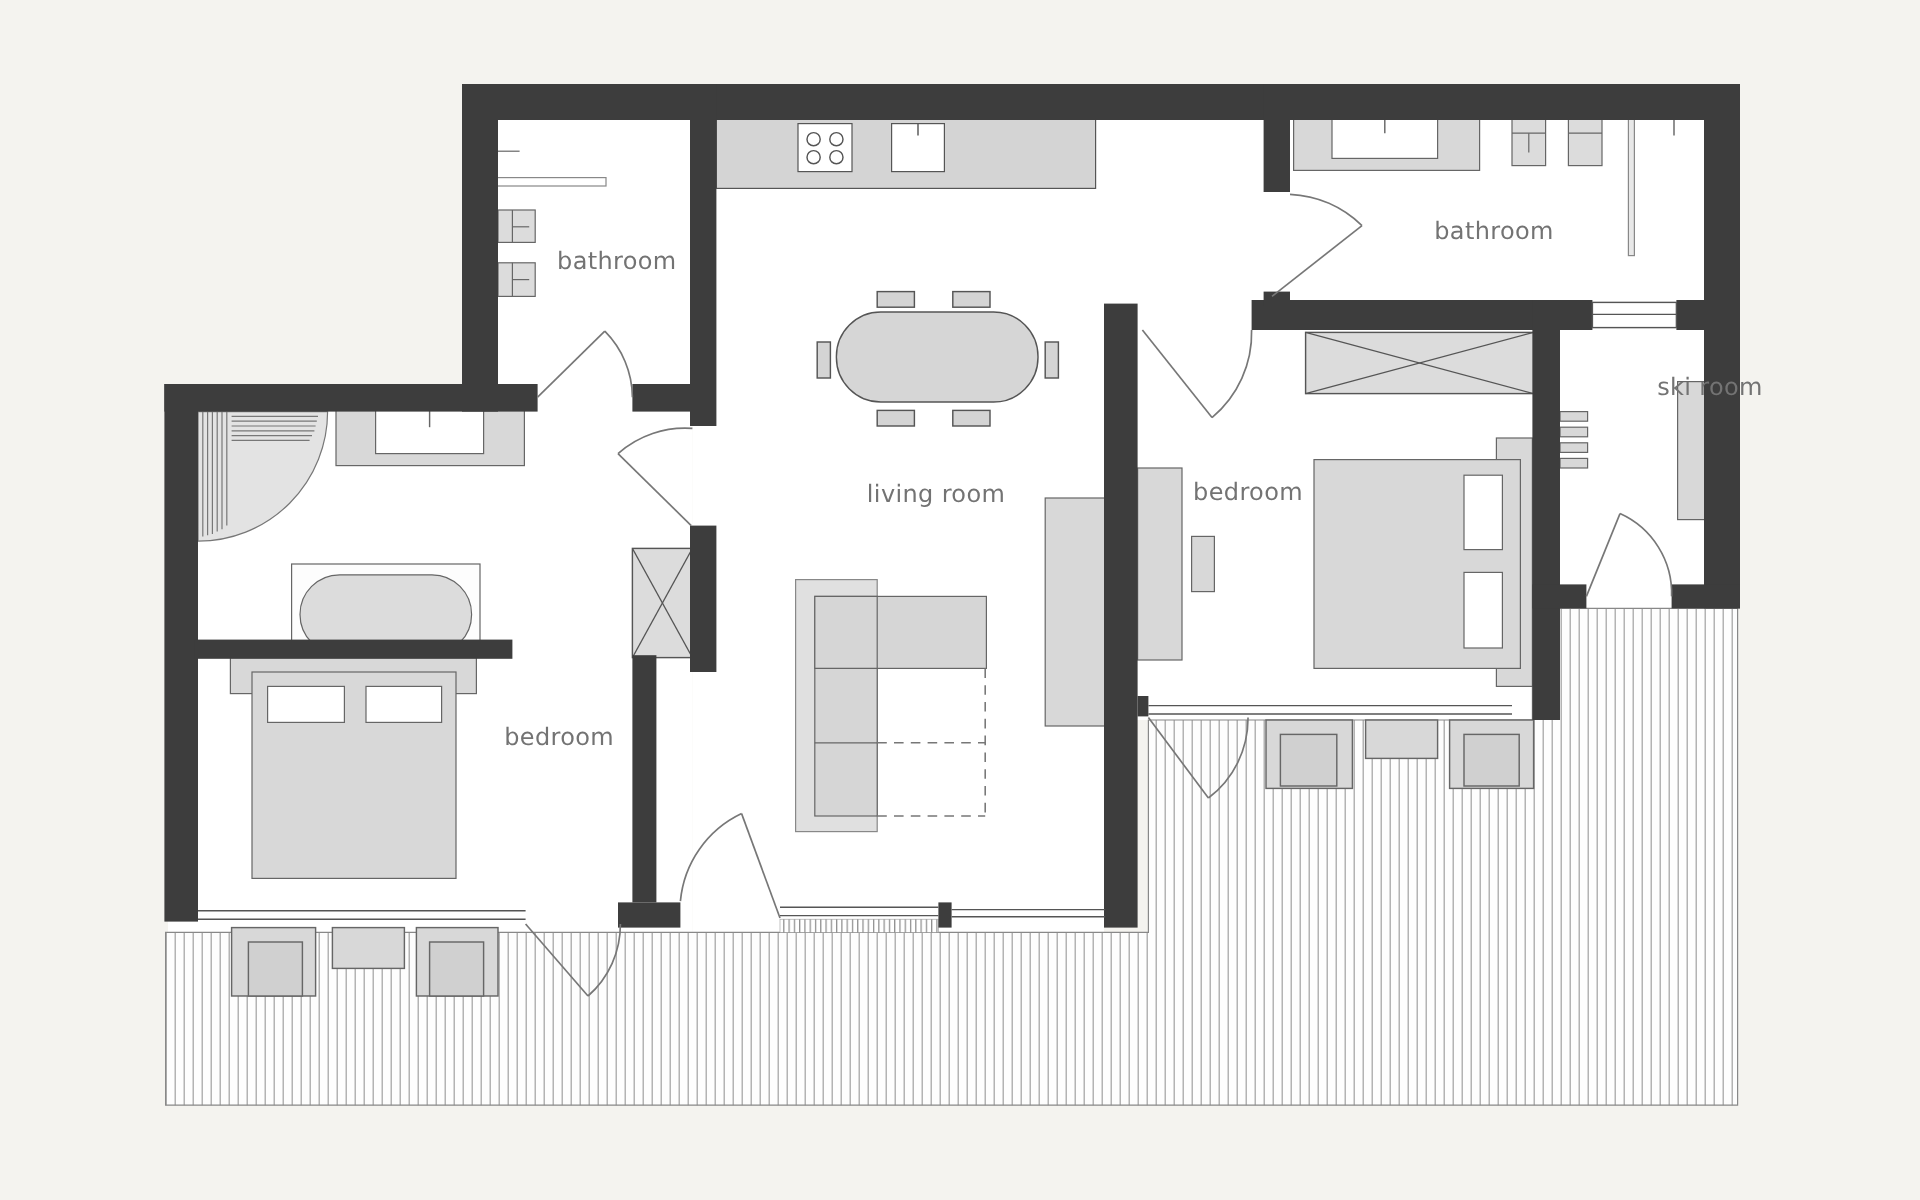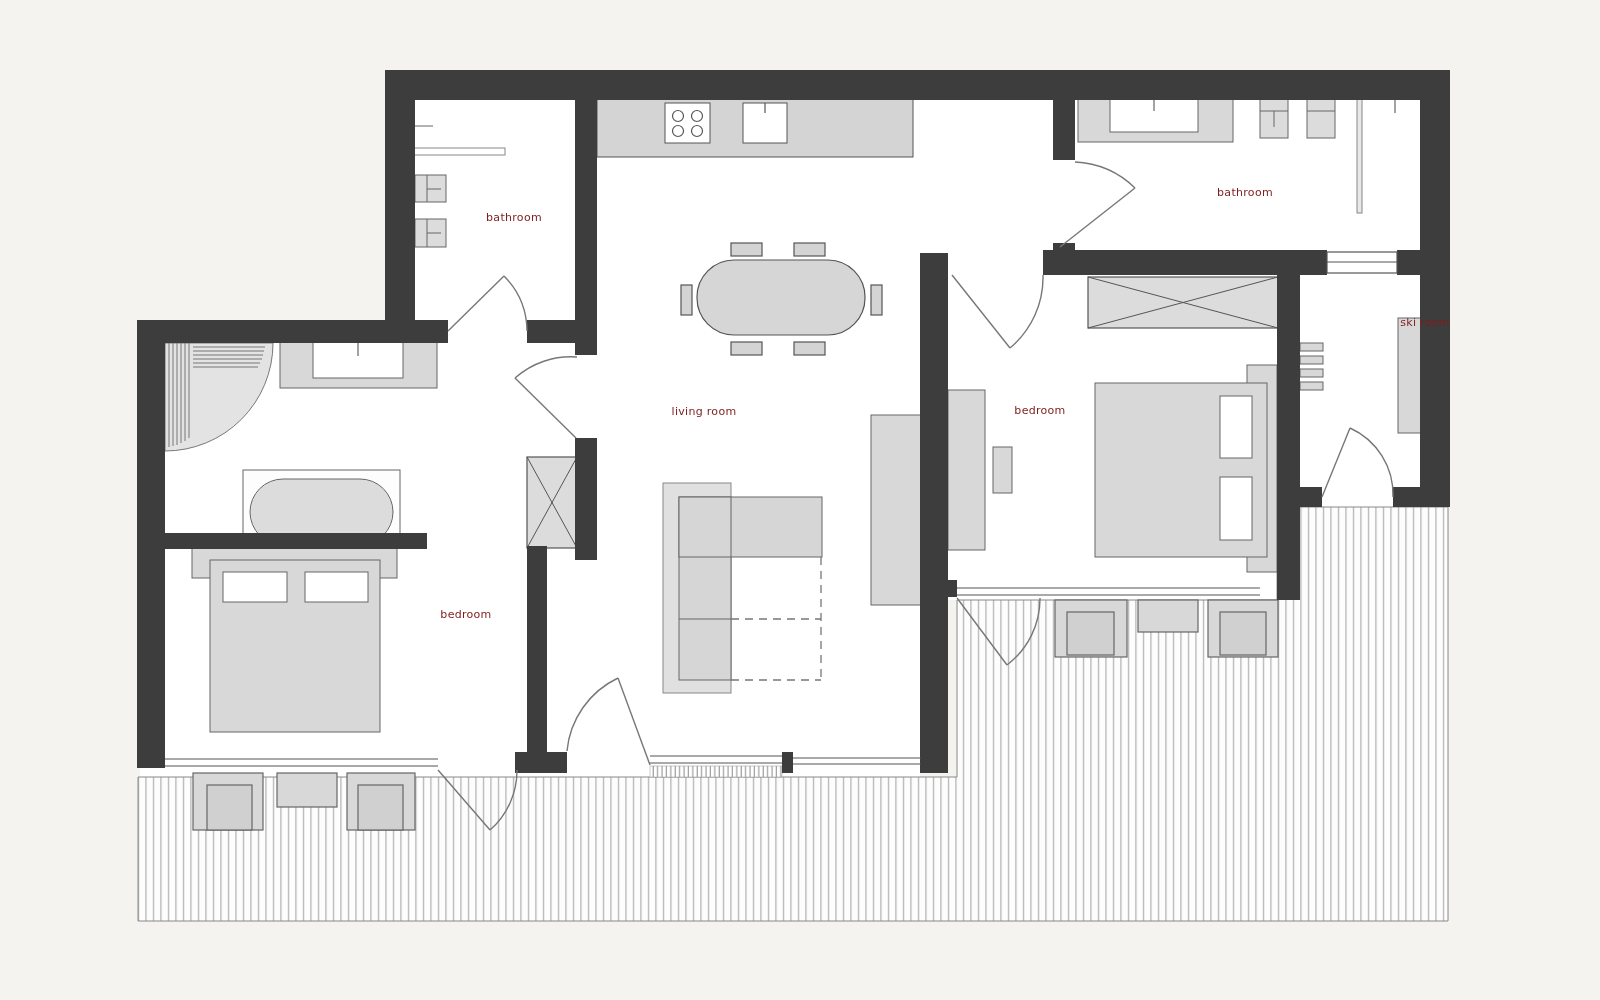--- a/index.html
+++ b/index.html
@@ -1,19 +1,19 @@
 <!DOCTYPE html>
 <html><head>
 <meta charset="utf-8">
 <style>
   html,body{margin:0;padding:0;background:#f4f3ef;}
   .stage{position:relative;width:1600px;height:1000px;background:#f4f3ef;overflow:hidden;
          font-family:"DejaVu Sans","Liberation Sans",sans-serif;}
   .plan-svg{position:absolute;left:0;top:0;}
-  .room-label{position:absolute;transform:translate(-50%,-50%);font-size:11px;color:#7f1d1d;
+  .room-label{position:absolute;transform:translate(-50%,-50%);font-size:20px;color:#737373;
               letter-spacing:.3px;white-space:nowrap;}
 </style>
 </head>
 <body>
 
 <div class="stage">
 
 <svg class="plan-svg" width="1600" height="1000" viewBox="0 0 1600 1000">
   <defs>
     <pattern id="deckHatch" width="7.5" height="12" patternUnits="userSpaceOnUse">
@@ -272,19 +272,19 @@
           <path d="M1007,665 A83,83 0 0 0 1040,598"></path>
     </g>
     <g>
       <path d="M1322,497 L1350,428"></path>
           <path d="M1350,428 A73,73 0 0 1 1393,497"></path>
     </g>
   </g>
 </svg>
 
 <div class="room-label" style="left:514px;top:217px;">bathroom</div>
-<div class="room-label" style="left:704px;top:411px;">living room</div>
+<div class="room-label" style="left:780px;top:411px;">living room</div>
 <div class="room-label" style="left:466px;top:614px;">bedroom</div>
 <div class="room-label" style="left:1040px;top:410px;">bedroom</div>
 <div class="room-label" style="left:1425px;top:322px;">ski room</div>
 <div class="room-label" style="left:1245px;top:192px;">bathroom</div>
 
 </div>
 
 </body></html>

